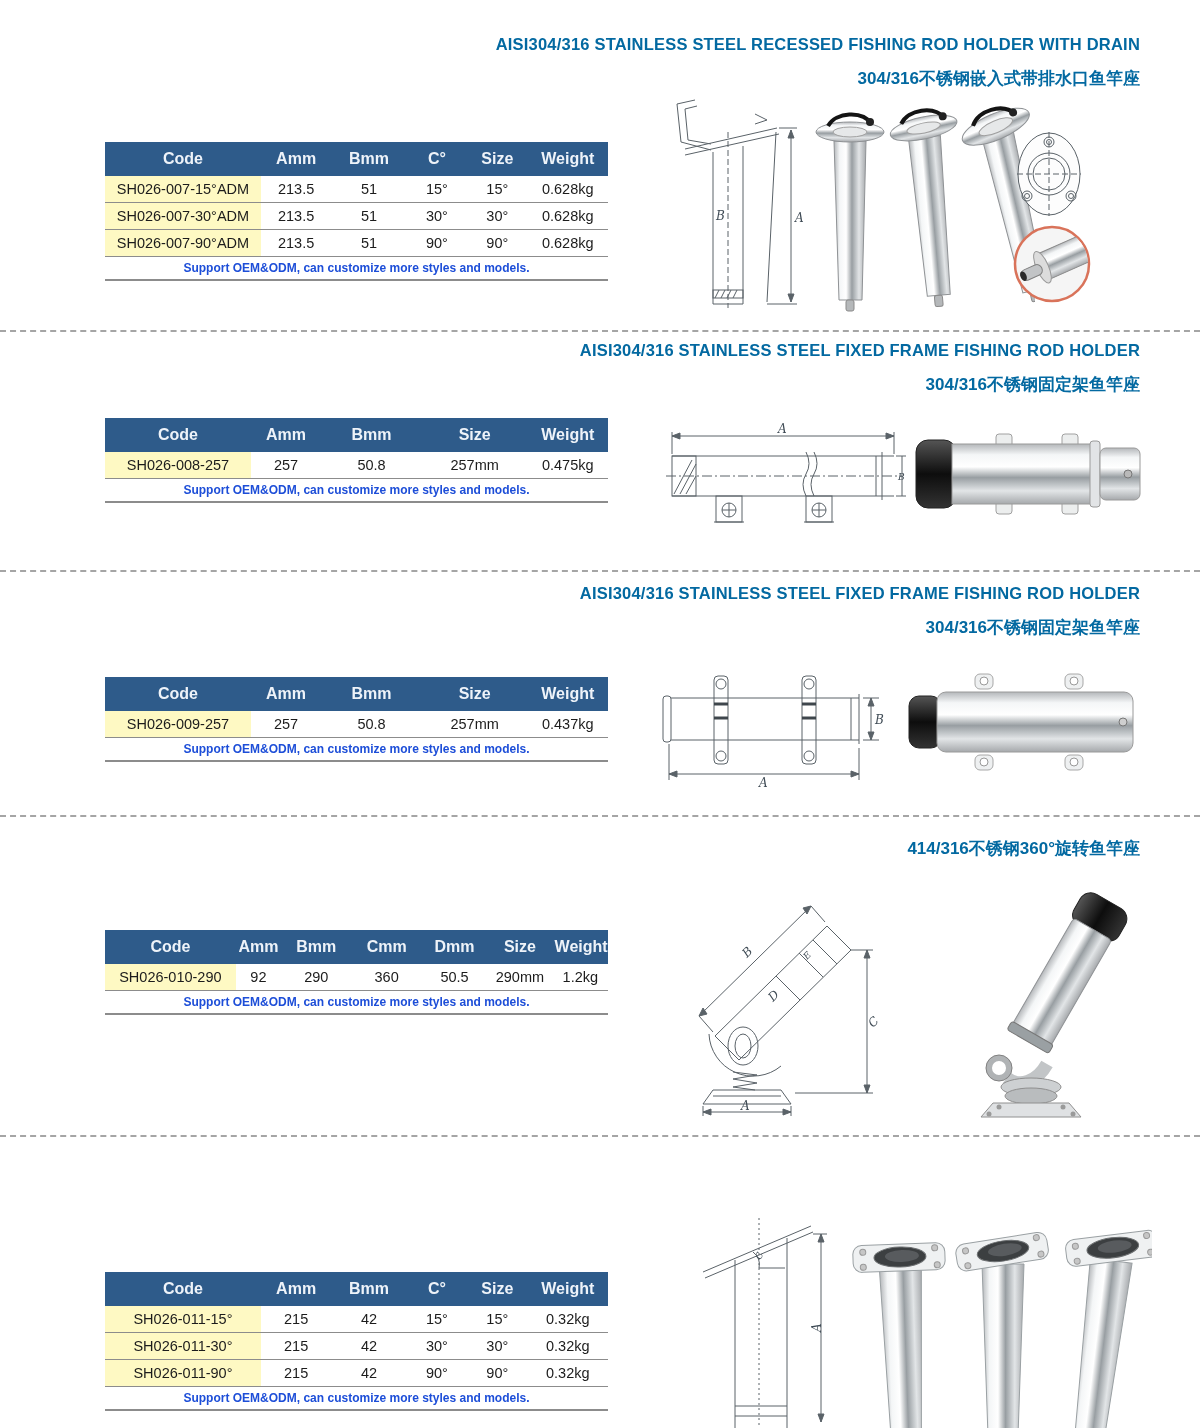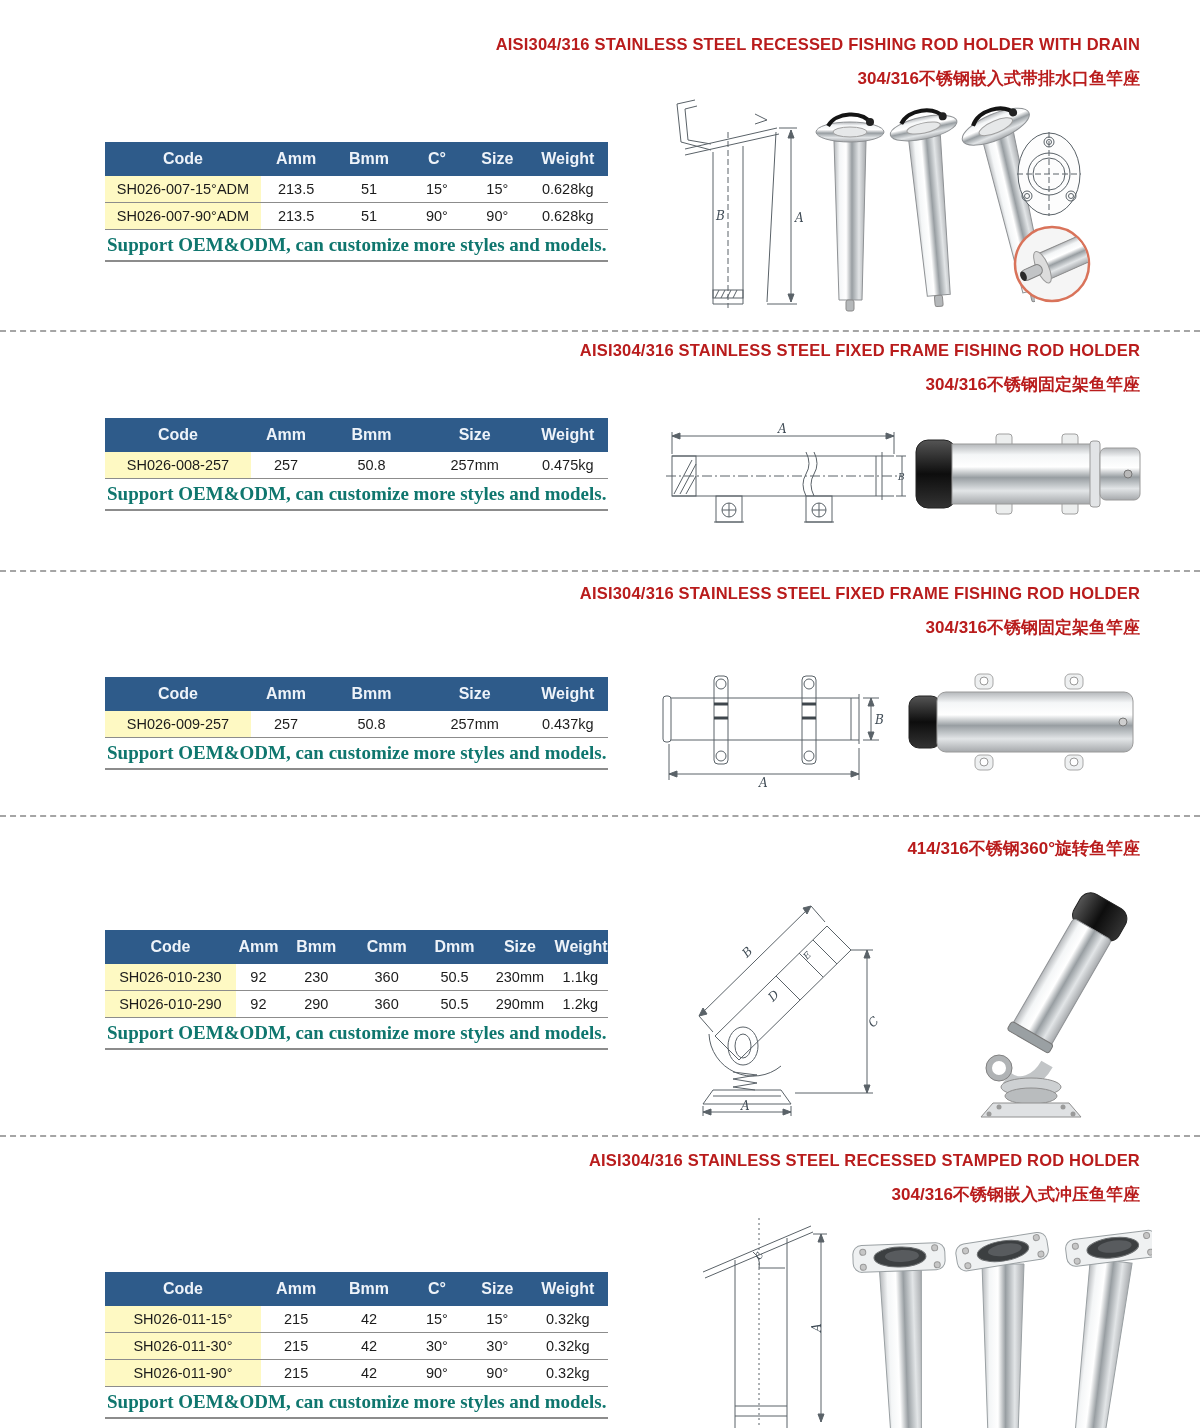--- a/index.html
+++ b/index.html
@@ -1,28 +1,28 @@
 <!DOCTYPE html>
 <html><head>
 <meta charset="utf-8">
 <style>
   html,body{margin:0;padding:0;background:#ffffff;}
   .page{position:relative;width:1200px;height:1428px;background:#fff;overflow:hidden;
         font-family:"Liberation Sans",sans-serif;}
   .sep{position:absolute;left:0;width:1200px;height:0;border-top:2px dashed #a5a5a5;}
-  .title{position:absolute;right:60px;text-align:right;color:#b91c1c;font-weight:bold;line-height:1.25;}
+  .title{position:absolute;right:60px;text-align:right;color:#0369a1;font-weight:bold;line-height:1.25;}
   .t-en{font-size:16.5px;letter-spacing:.2px;}
   .t-zh{font-size:17px;margin-top:13px;}
   .tbl{position:absolute;}
   table{width:100%;border-collapse:collapse;table-layout:fixed;}
   th{background:#2e5b8a;color:#eef3f9;font-size:16px;font-weight:bold;padding:8px 2px;text-align:center;margin-left:24px;}
   td{font-size:14.5px;color:#1c1c1c;text-align:center;padding:5px 2px;background:#fff;
      border-bottom:1px solid #8c8c8c;white-space:nowrap;overflow:hidden;}
   td.code{background:#fef9c3;}
-  td.foot{color:#0f766e;font-weight:bold;font-size:19px;border-bottom:2px solid #8c8c8c;padding:4px 2px;font-family:Liberation Serif, serif;}
+  td.foot{color:#1d4ed8;font-weight:bold;font-size:12px;border-bottom:2px solid #8c8c8c;padding:4px 2px;}
   .art{position:absolute;}
   svg text.lbl{font-family:"DejaVu Serif",serif;font-style:italic;font-size:12px;fill:#3f4b55;}
   svg text.lbl-sm{font-family:"DejaVu Serif",serif;font-style:italic;font-size:9px;fill:#3f4b55;}
 </style>
 </head>
 <body>
 
 <svg width="0" height="0" style="position:absolute" aria-hidden="true">
   <defs>
     <linearGradient id="sgV" x1="0" y1="0" x2="1" y2="0">
@@ -84,20 +84,28 @@
         <tbody>
           <tr>
             <td class="code">SH026-007-15°ADM</td>
             <td>213.5</td>
             <td>51</td>
             <td>15°</td>
             <td>15°</td>
             <td>0.628kg</td>
           </tr>
           <tr>
+            <td class="code">SH026-007-30°ADM</td>
+            <td>213.5</td>
+            <td>51</td>
+            <td>30°</td>
+            <td>30°</td>
+            <td>0.628kg</td>
+          </tr>
+          <tr>
             <td class="code">SH026-007-90°ADM</td>
             <td>213.5</td>
             <td>51</td>
             <td>90°</td>
             <td>90°</td>
             <td>0.628kg</td>
           </tr>
         </tbody>
         <tfoot>
           <tr>
@@ -389,29 +397,20 @@
             <th>Amm</th>
             <th>Bmm</th>
             <th>Cmm</th>
             <th>Dmm</th>
             <th>Size</th>
             <th>Weight</th>
           </tr>
         </thead>
         <tbody>
           <tr>
-            <td class="code">SH026-010-230</td>
-            <td>92</td>
-            <td>230</td>
-            <td>360</td>
-            <td>50.5</td>
-            <td>230mm</td>
-            <td>1.1kg</td>
-          </tr>
-          <tr>
             <td class="code">SH026-010-290</td>
             <td>92</td>
             <td>290</td>
             <td>360</td>
             <td>50.5</td>
             <td>290mm</td>
             <td>1.2kg</td>
           </tr>
         </tbody>
         <tfoot>
@@ -467,24 +466,20 @@
     <ellipse cx="96" cy="224" rx="26" ry="8" fill="#b9bcbe" stroke="#8f8f8f"></ellipse>
     <polygon points="58,231 134,231 146,245 46,245" fill="#dfe1e3" stroke="#909090"></polygon>
     <circle cx="64" cy="235" r="2.5" fill="#9a9a9a"></circle>
       <circle cx="128" cy="235" r="2.5" fill="#9a9a9a"></circle>
     <circle cx="54" cy="242" r="2.5" fill="#9a9a9a"></circle>
       <circle cx="138" cy="242" r="2.5" fill="#9a9a9a"></circle>
   </svg>
 
   <div class="sep" style="top:1135px"></div>
 
-  <div class="title" style="top:1150px">
-    <div class="t-en">AISI304/316 STAINLESS STEEL RECESSED STAMPED ROD HOLDER</div>
-    <div class="t-zh">304/316不锈钢嵌入式冲压鱼竿座</div>
-  </div>
 
   <div class="tbl" style="left:105px;top:1272px;width:503px">
     <table>
         <colgroup>
           <col style="width: 31%;">
           <col style="width: 14%;">
           <col style="width: 15%;">
           <col style="width: 12%;">
           <col style="width: 12%;">
           <col style="width: 16%;">

